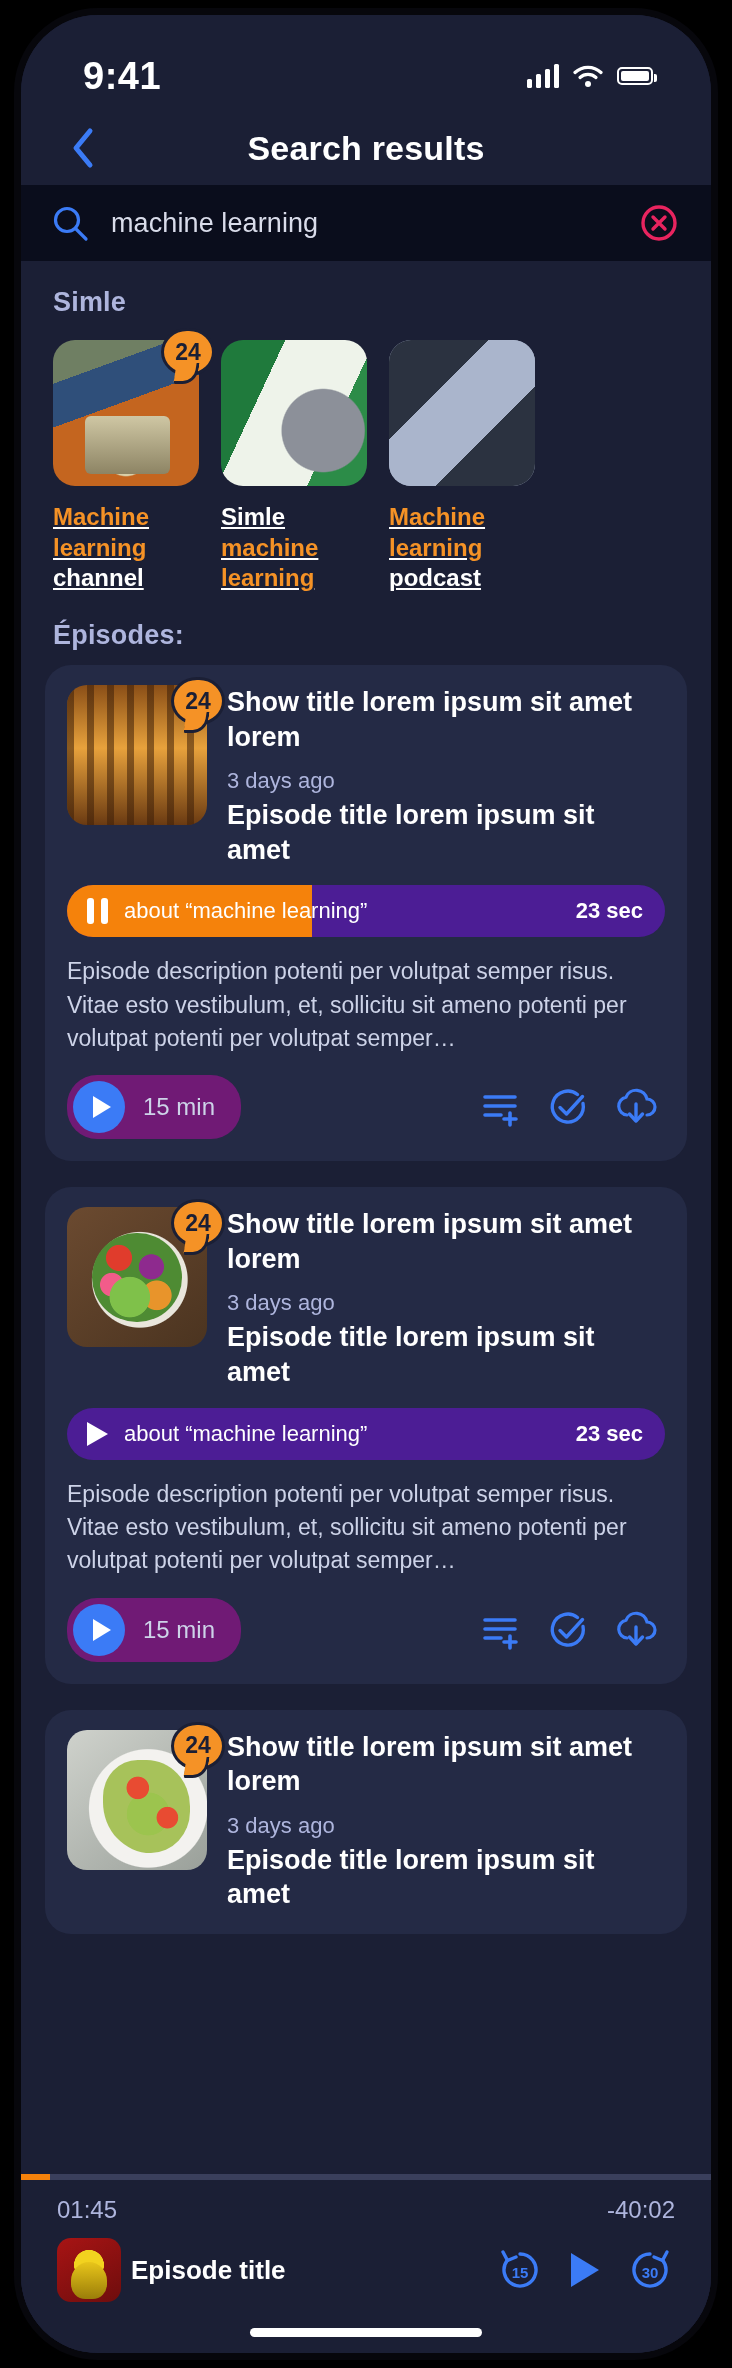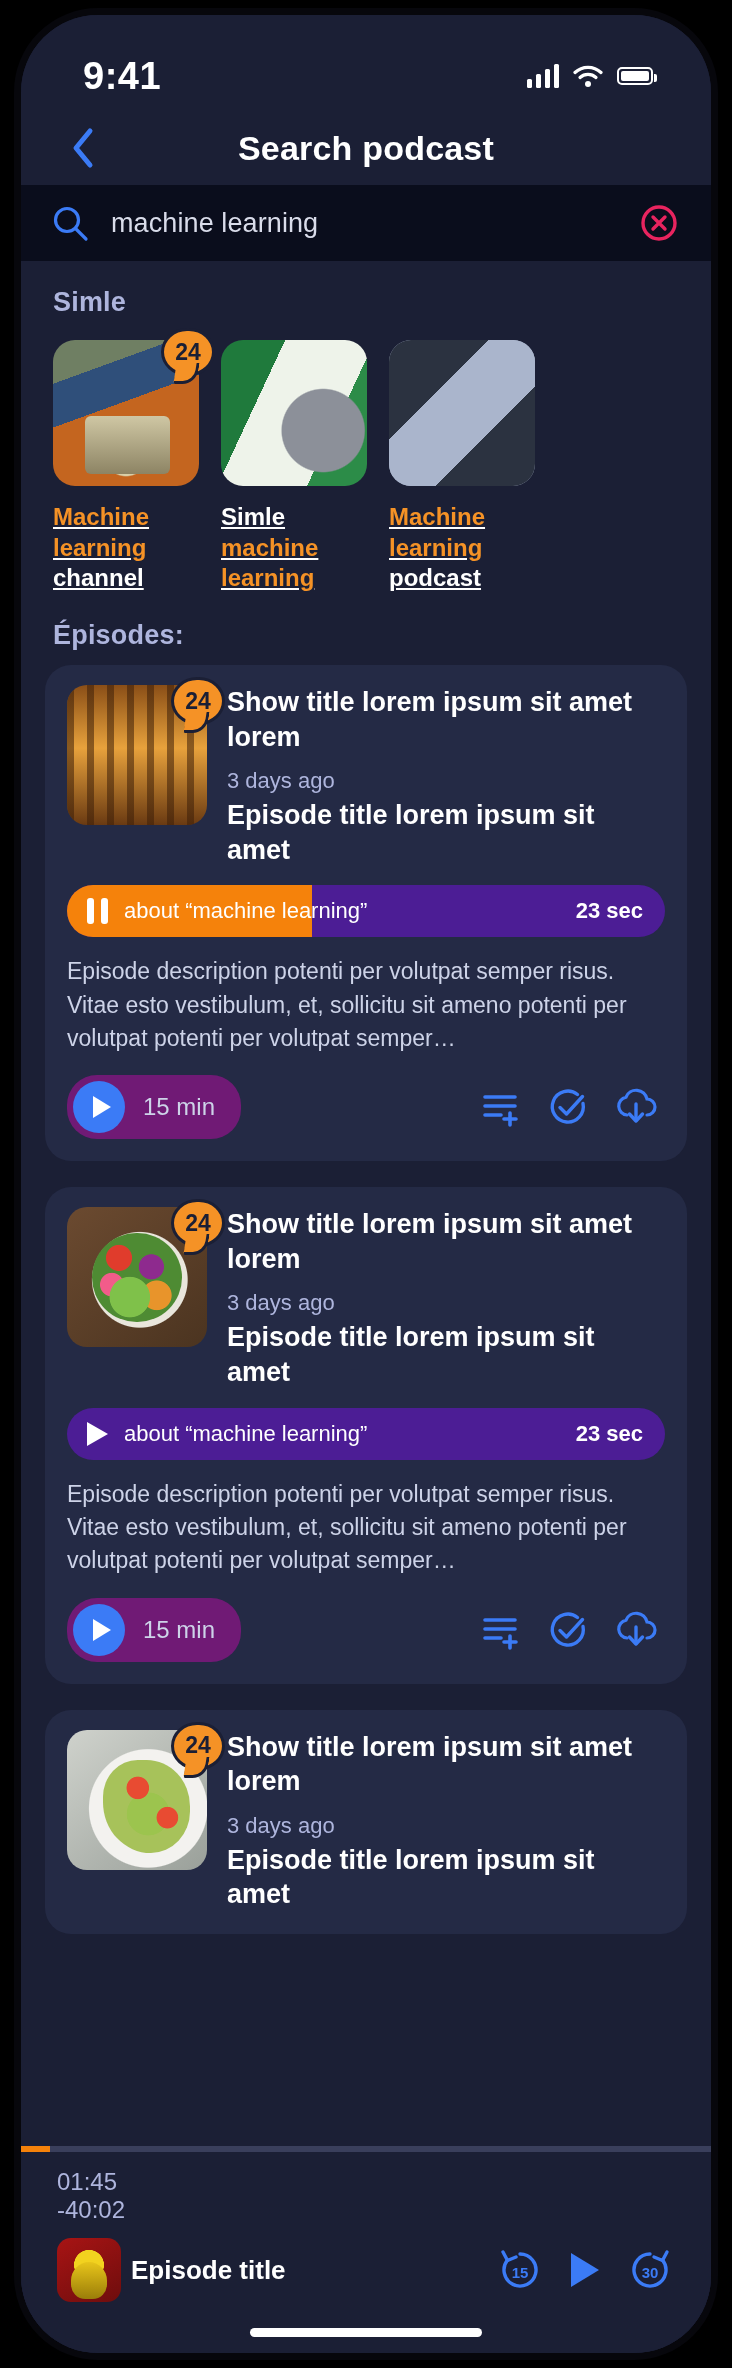--- a/index.html
+++ b/index.html
@@ -195,21 +195,21 @@
   .player {
     position:absolute; left:0; right:0; bottom:0;
     background:#1b1f35;
     padding-top:0;
   }
   .prog-track { height:6px; background:#3a3f5c; position:relative; }
   .prog-fill { position:absolute; left:0; top:0; bottom:0; background:#f5820b; }
   .times {
     display:flex; justify-content:space-between;
     padding: 16px 36px 0 36px;
-    color:#aeb5dd; font-size:24px;flex-direction:column;
+    color:#aeb5dd; font-size:24px;
   }
   .player-row {
     display:flex; align-items:center;
     padding: 14px 36px 0 36px; gap:10px;
   }
   .player-art {
     width:64px; height:64px; border-radius:14px; flex:0 0 64px;
     overflow:hidden; position:relative;
   }
   .player-title { color:#fff; font-size:26px; font-weight:700; flex:1; }
@@ -301,21 +301,21 @@
       <span class="batt"></span>
     </div>
   </div>
 
   <div class="navbar">
     <div class="back-btn">
       <svg width="26" height="44" viewBox="0 0 26 44">
         <path d="M20 5 L6 22 L20 39" stroke="#3b7bf6" stroke-width="5" fill="none" stroke-linecap="round" stroke-linejoin="round"></path>
       </svg>
     </div>
-    <div class="nav-title">Search podcast</div>
+    <div class="nav-title">Search results</div>
   </div>
 
   <div class="searchbar">
     <svg width="38" height="38" viewBox="0 0 38 38">
       <circle cx="16" cy="16" r="11.5" stroke="#3b7bf6" stroke-width="3.2" fill="none"></circle>
       <path d="M24.5 24.5 L35 35" stroke="#3b7bf6" stroke-width="3.2" stroke-linecap="round"></path>
     </svg>
     <div class="search-text" placeholder="Search">machine learning</div>
     <svg class="clear-btn" viewBox="0 0 40 40">
       <circle cx="20" cy="20" r="16" stroke="#e8245f" stroke-width="3.4" fill="none"></circle>

